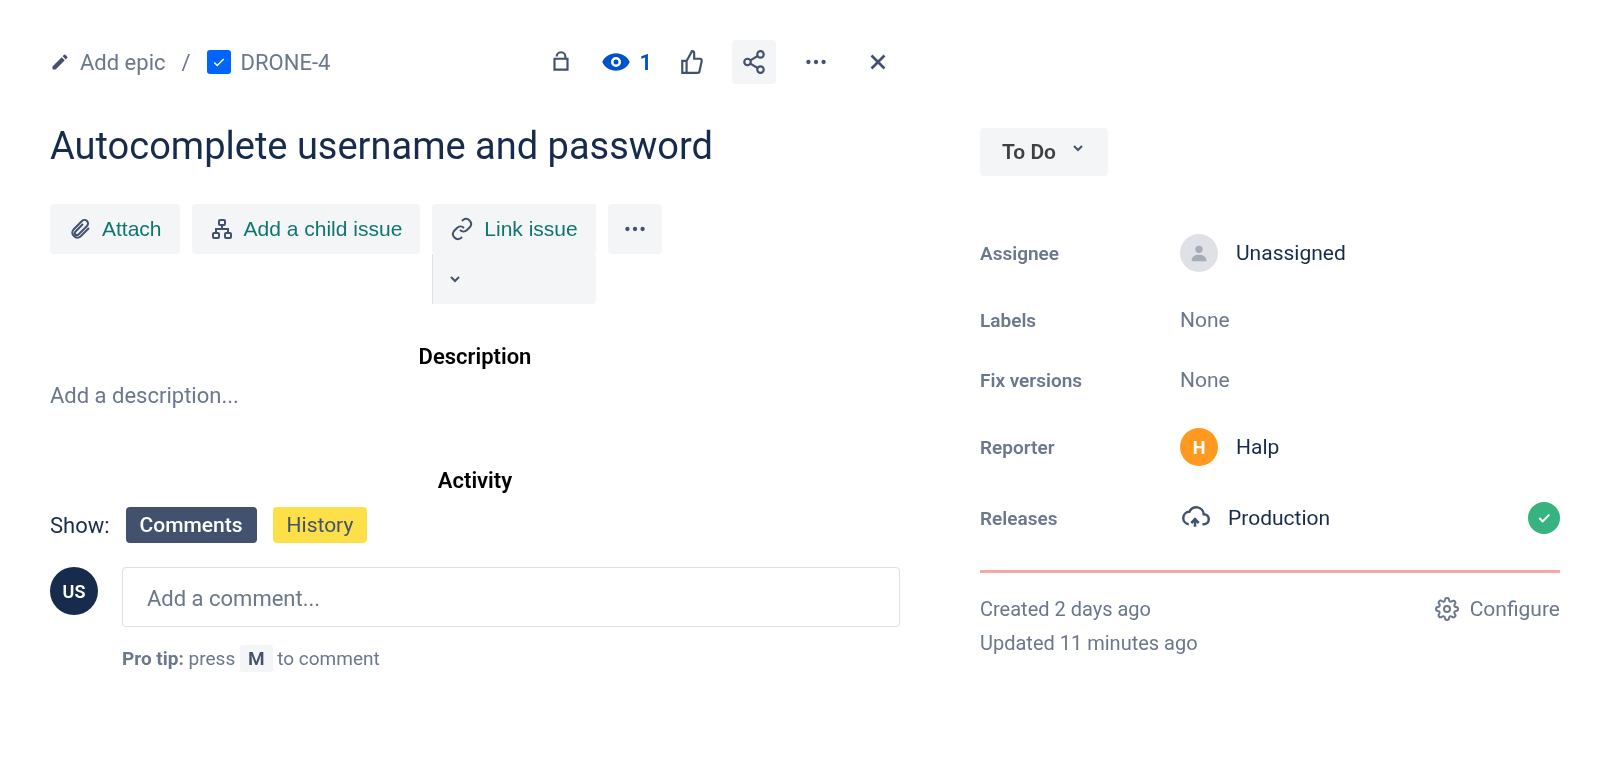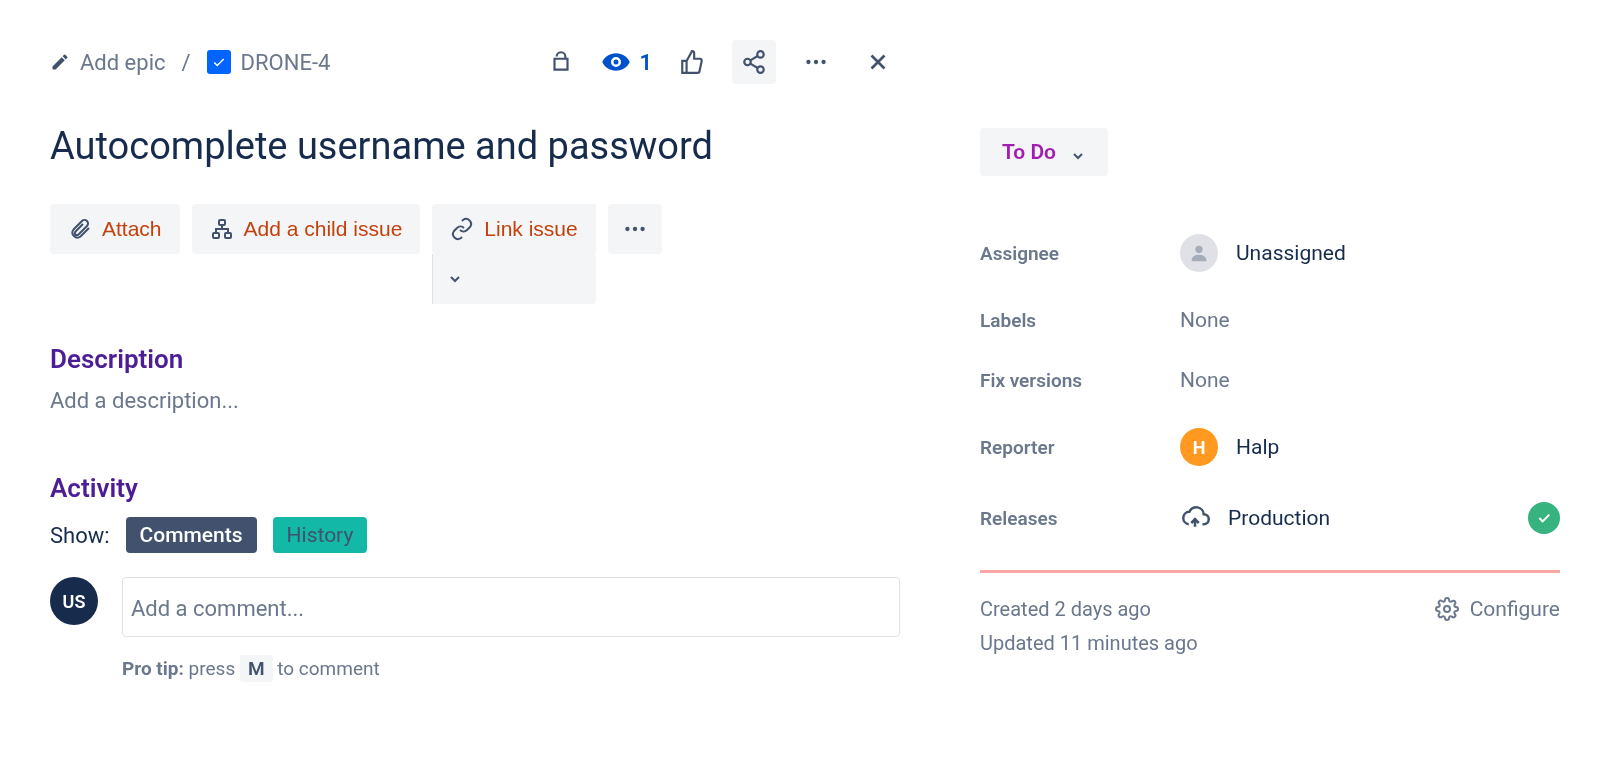--- a/index.html
+++ b/index.html
@@ -75,81 +75,81 @@
     margin-bottom: 36px;
   }
 
   
   .action-row {
     display:flex; gap:12px; margin-bottom: 40px;
   }
   .btn {
     display:flex; align-items:center; gap:10px;
     background:#F4F5F7; border:none; border-radius:4px;
-    padding: 10px 18px; font-size:21px; color:#c2410c;
+    padding: 10px 18px; font-size:21px; color:#0f766e;
     font-weight:500; cursor:pointer; height:50px;
   }
   .btn-group {
     display:flex;
     flex-direction:column;
   }
   .btn-group .btn:first-child { border-radius:4px 0 0 4px; }
   .btn-group .btn.split {
     border-radius:0 4px 4px 0; padding:10px 14px;
     border-left:1px solid #DFE1E6;
   }
   .btn.iconbtn { padding:10px 14px; }
 
   
   .section-head {
-    font-size: 26px; font-weight:600; color:#4c1d95; margin-bottom:14px;
+    font-size: 22px; font-weight:600; color:#000000; margin-bottom:14px;text-align:center;
   }
   .desc-placeholder {
     color:#6B778C; font-size:22px; margin-bottom:60px;
   }
 
   
   .activity-controls {
     display:flex; align-items:center; gap:16px; margin:12px 0 24px;
     font-size:22px;
   }
   .show-label { color:#172B4D; }
   .tab-pill {
-    background:#14b8a6; color:#42526E; border-radius:4px;
+    background:#fde047; color:#42526E; border-radius:4px;
     padding:6px 14px; font-size:21px; cursor:pointer;
   }
   .tab-pill.selected {
     background:#42526E; color:#fff; font-weight:500;
   }
 
   .comment-row { display:flex; gap:24px; align-items:flex-start; }
   .avatar-circle {
     width:48px;height:48px;border-radius:50%;background:#172B4D;
     color:#fff;display:flex;align-items:center;justify-content:center;
     font-size:18px;font-weight:600;flex-shrink:0;
   }
   .comment-box {
     flex:1; border:1px solid #DFE1E6;border-radius:4px;
-    padding:18px 8px; font-size:22px; color:#6B778C;
+    padding:18px 24px; font-size:22px; color:#6B778C;
     background:#fff; height:60px;
   }
   .protip {
     margin-top:18px; margin-left:72px; color:#6B778C; font-size:19px;
   }
   .protip strong { color:#6B778C; font-weight:700; }
   .kbd {
     display:inline-block;background:#F4F5F7;border-radius:3px;
     padding:2px 8px;color:#42526E;font-weight:600;
   }
 
   
   .status-btn {
-    display:inline-flex;align-items:flex-end;gap:14px;
+    display:inline-flex;align-items:flex-start;gap:14px;
     background:#F4F5F7;border-radius:4px;padding:12px 22px;
-    font-size:21px;font-weight:600;color:#a21caf;cursor:pointer;
+    font-size:21px;font-weight:600;color:#404040;cursor:pointer;
     margin-bottom:40px;
   }
   .field-row {
     display:flex; align-items:center; padding:18px 0;
     font-size:21px;
   }
   .field-label { width:200px; color:#6B778C; font-weight:600; font-size:19px; }
   .field-value { color:#172B4D; display:flex;align-items:center;gap:18px; flex:1;}
   .field-value.muted { color:#6B778C; }
   .unassigned-avatar {

